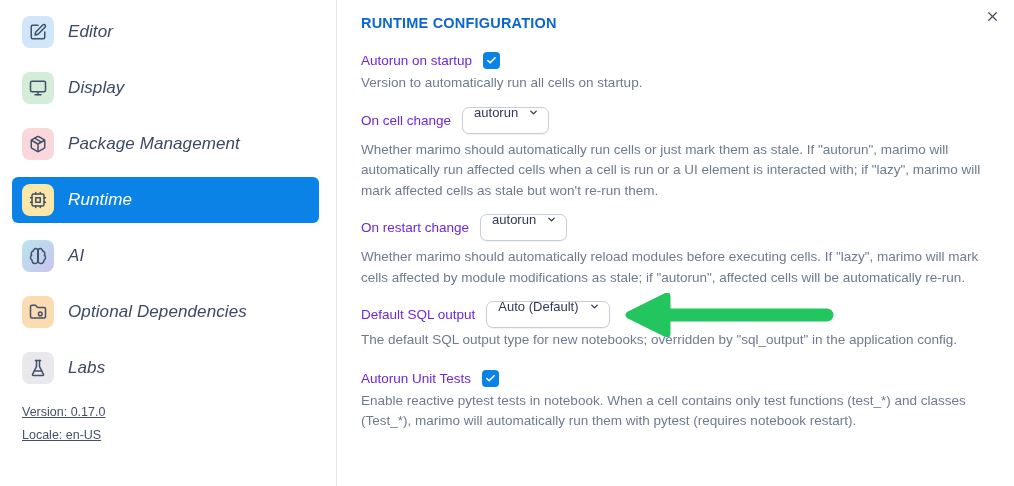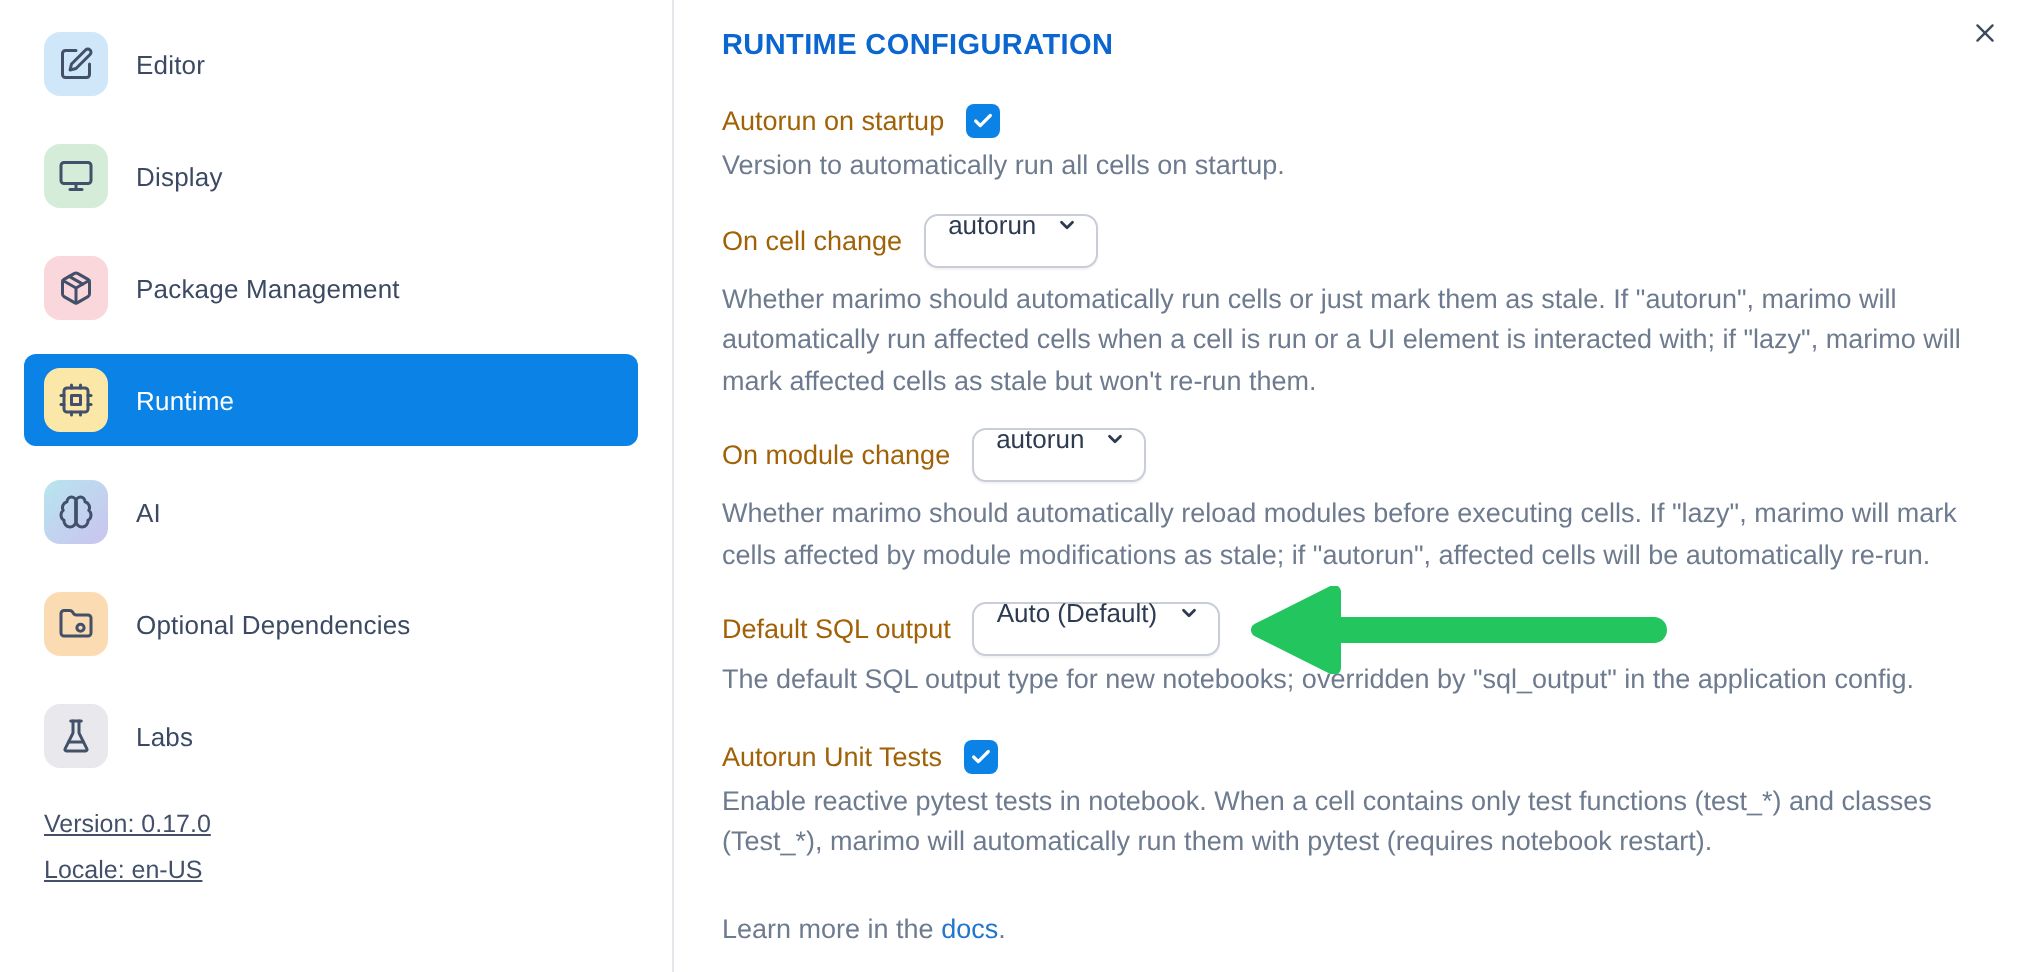--- a/index.html
+++ b/index.html
@@ -34,23 +34,24 @@
     width: 32px;
     height: 32px;
     border-radius: 8px;
     display: flex;
     align-items: center;
     justify-content: center;
     flex: 0 0 32px;
   }
   .nav-item .icon-box svg { stroke: #42506a; }
   .nav-label {
-    font-size: 13px;
+    font-size: 17px;
     color: #3b4963;
     letter-spacing: 0.1px;
+    font-style: italic;
   }
   .nav-item.active { background: #0b82e6; }
   .nav-item.active .nav-label { color: #ffffff; }
 
   .ibg-editor  { background: #cfe7f9; }
   .ibg-display { background: #d5ecd9; }
   .ibg-package { background: #f9d7da; }
   .ibg-runtime { background: #fbe8a8; }
   .ibg-ai      { background: linear-gradient(135deg, #b7e5ee 0%, #cbc3ef 100%); }
   .ibg-deps    { background: #fbdcb2; }
@@ -79,21 +80,21 @@
     margin-bottom: 21px;
   }
   .setting { margin-bottom: 13px; }
   .setting-row {
     display: flex;
     align-items: center;
     gap: 11px;
     margin-bottom: 4px;
     position: relative;
   }
-  .setting-label { font-size: 13.5px; color: #a16207; }
+  .setting-label { font-size: 13.5px; color: #6d28d9; }
   .setting-desc {
     font-size: 13.5px;
     color: #6e7b8f;
     line-height: 20.5px;
     max-width: 632px;
   }
 
   .checkbox {
     width: 17px; height: 17px;
     background: #0b82e6;
@@ -269,21 +270,21 @@
         <svg width="11" height="11" viewBox="0 0 24 24" fill="none" stroke-width="3" stroke-linecap="round" stroke-linejoin="round">
             <polyline points="6 9 12 15 18 9"></polyline>
           </svg>
       </span>
     </div>
     <div class="setting-desc">Whether marimo should automatically run cells or just mark them as stale. If "autorun", marimo will automatically run affected cells when a cell is run or a UI element is interacted with; if "lazy", marimo will mark affected cells as stale but won't re-run them.</div>
   </div>
 
   <div class="setting">
     <div class="setting-row" style="margin-bottom:6px;">
-      <span class="setting-label">On module change</span>
+      <span class="setting-label">On restart change</span>
       <span class="select">
         <span>autorun</span>
         <svg width="11" height="11" viewBox="0 0 24 24" fill="none" stroke-width="3" stroke-linecap="round" stroke-linejoin="round">
             <polyline points="6 9 12 15 18 9"></polyline>
           </svg>
       </span>
     </div>
     <div class="setting-desc">Whether marimo should automatically reload modules before executing cells. If "lazy", marimo will mark cells affected by module modifications as stale; if "autorun", affected cells will be automatically re-run.</div>
   </div>
 
@@ -309,23 +310,20 @@
       <span class="setting-label">Autorun Unit Tests</span>
       <span class="checkbox">
         <svg width="11" height="11" viewBox="0 0 24 24" fill="none" stroke="#ffffff" stroke-width="3.5" stroke-linecap="round" stroke-linejoin="round">
             <polyline points="20 6 9 17 4 12"></polyline>
           </svg>
       </span>
     </div>
     <div class="setting-desc">Enable reactive pytest tests in notebook. When a cell contains only test functions (test_*) and classes (Test_*), marimo will automatically run them with pytest (requires notebook restart).</div>
   </div>
 
-  <div class="footer-note">
-    <span>Learn more in the </span><a>docs</a><span>.</span>
-  </div>
 </div>
 
 <div class="close-btn">
   <svg width="13" height="13" viewBox="0 0 24 24" fill="none" stroke-width="2.2" stroke-linecap="round">
     <line x1="5" y1="5" x2="19" y2="19"></line>
       <line x1="19" y1="5" x2="5" y2="19"></line>
   </svg>
 </div>
 
 </body></html>

